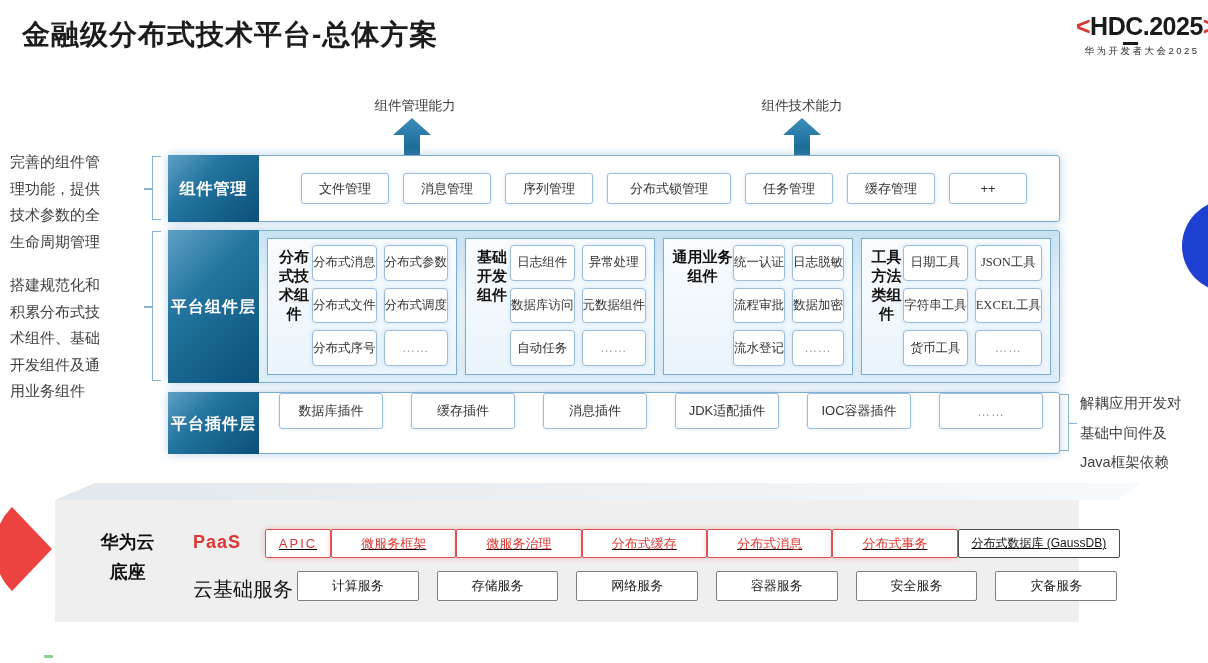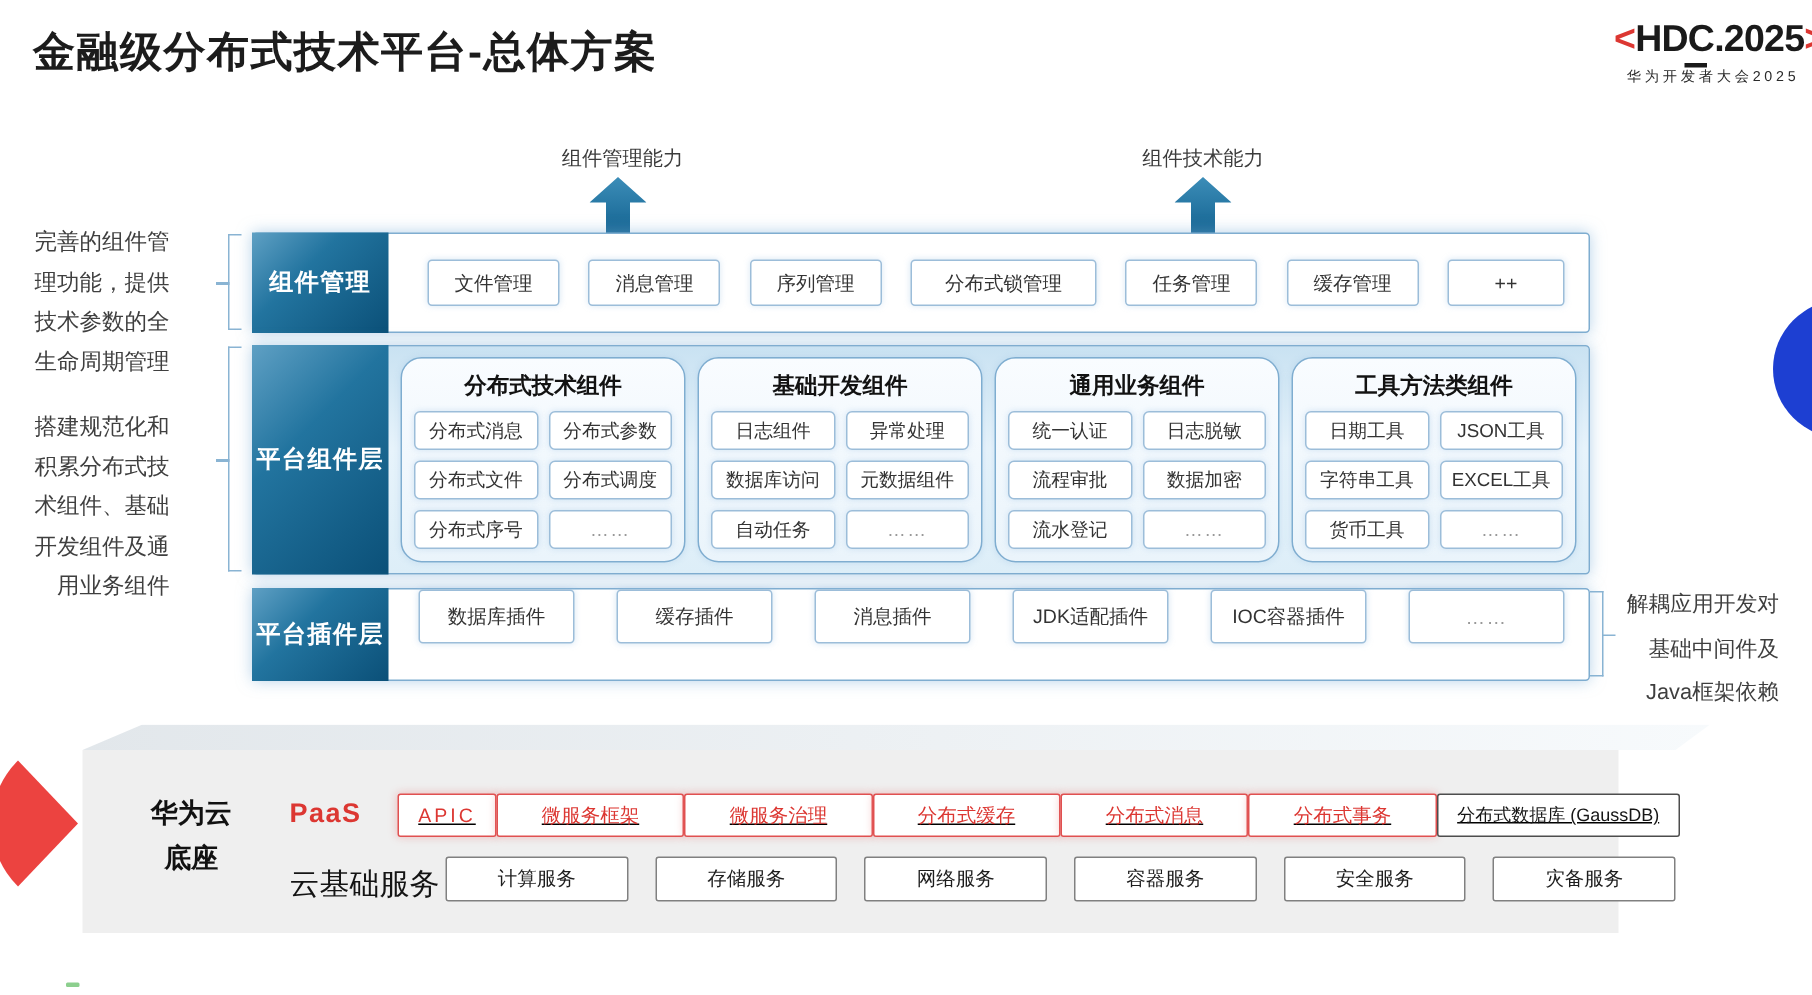--- a/index.html
+++ b/index.html
@@ -31,21 +31,21 @@
   .hdc-underline{position:absolute;left:47px;top:30px;width:15px;height:2.5px;background:#1a1a1a;}
   .hdc-sub{margin-top:4px;font-size:9.5px;letter-spacing:2.5px;color:#2a2a2a;white-space:nowrap;}
 
   
   .arrow-label{position:absolute;top:97px;width:120px;text-align:center;
     font-size:13.5px;color:#3c3c3c;}
   .up-arrow{position:absolute;top:118px;}
 
   
   .note{position:absolute;font-size:15px;line-height:26.5px;color:var(--note_text);
-    text-align:right;}
+    text-align:left;}
   .note-left-1{left:10px;top:149px;width:103px;}
   .note-left-2{left:10px;top:272px;width:103px;}
   .note-right{left:1080px;top:389px;width:106px;font-size:14.5px;line-height:29.5px;}
 
   
   .bracket{position:absolute;width:9px;}
   .bracket-left{border:1.5px solid #8ab4d3;border-right:none;}
   .bracket-left::before{content:"";position:absolute;left:-9px;top:50%;width:9px;height:1.5px;background:#8ab4d3;}
   .bracket-right{border:1.5px solid #8ab4d3;border-left:none;}
   .bracket-right::after{content:"";position:absolute;right:-9px;top:50%;width:9px;height:1.5px;background:#8ab4d3;}
@@ -60,29 +60,29 @@
     background:linear-gradient(135deg,var(--teal_light) 0%,var(--teal_mid) 38%,var(--teal_dark) 100%);
     color:#fff;font-size:16px;font-weight:bold;line-height:25px;letter-spacing:1px;
     display:flex;flex-direction:row;align-items:center;justify-content:center;text-align:center;}
 
   .chip{background:#fff;border:1px solid var(--chip_border);border-radius:3px;
     display:flex;align-items:center;justify-content:center;font-size:13px;color:#333;
     box-shadow:0 0 4px rgba(150,190,225,.35);white-space:nowrap;}
   .dots{color:#999;letter-spacing:1px;}
 
   .row1-items{position:absolute;left:92px;right:16px;top:0;bottom:0;
-    display:flex;align-items:center;justify-content:space-between;padding-left:24px;gap:14px;}
+    display:flex;align-items:center;justify-content:center;padding-left:24px;gap:14px;}
   .row1-items .chip{height:31px;width:88px;flex:none;}
   .row1-items .chip.wide{width:124px;}
   .row1-items .chip.plus{width:78px;}
 
   .groups{position:absolute;left:98px;top:7px;right:8px;bottom:7px;display:flex;gap:8px;}
-  .group{flex:1;border:1px solid var(--box_border);border-radius:14px;
+  .group{flex:1;border:1px solid var(--box_border);border-radius:0;
     background:linear-gradient(180deg,#f9fcff,#eaf4fb);padding:6px 8px 8px;
-    display:flex;flex-direction:column;box-shadow:0 0 4px rgba(150,190,225,.3);}
+    display:flex;box-shadow:0 0 4px rgba(150,190,225,.3);font-family:Liberation Serif, serif;}
   .group-title{text-align:center;font-size:15px;font-weight:bold;color:#121212;padding:3px 0 7px;}
   .group-grid{flex:1;display:grid;grid-template-columns:1fr 1fr;gap:7px;}
   .group-grid .chip{font-size:12.5px;border-radius:4px;}
 
   .row3-items{position:absolute;left:92px;right:16px;top:0;bottom:0;
     display:flex;align-items:flex-start;justify-content:space-between;padding-left:18px;gap:28px;}
   .row3-items .chip{height:36px;flex:1;max-width:112px;}
 
   
   .found-face{position:absolute;left:55px;top:483px;width:1085px;height:17px;

